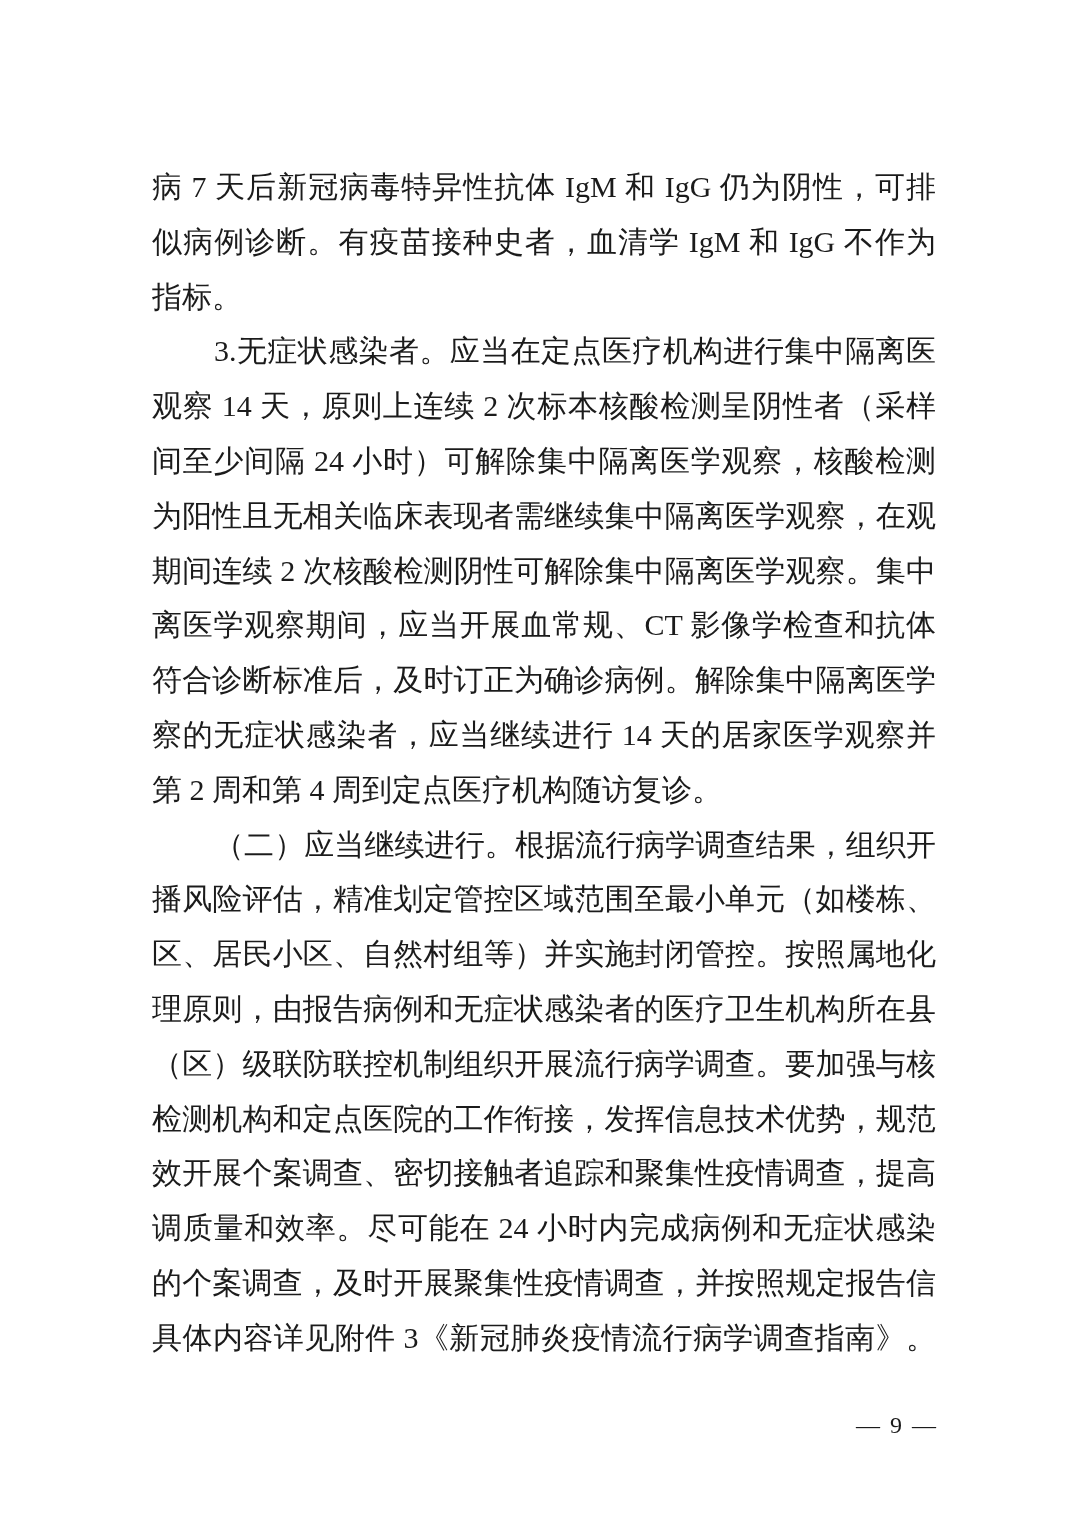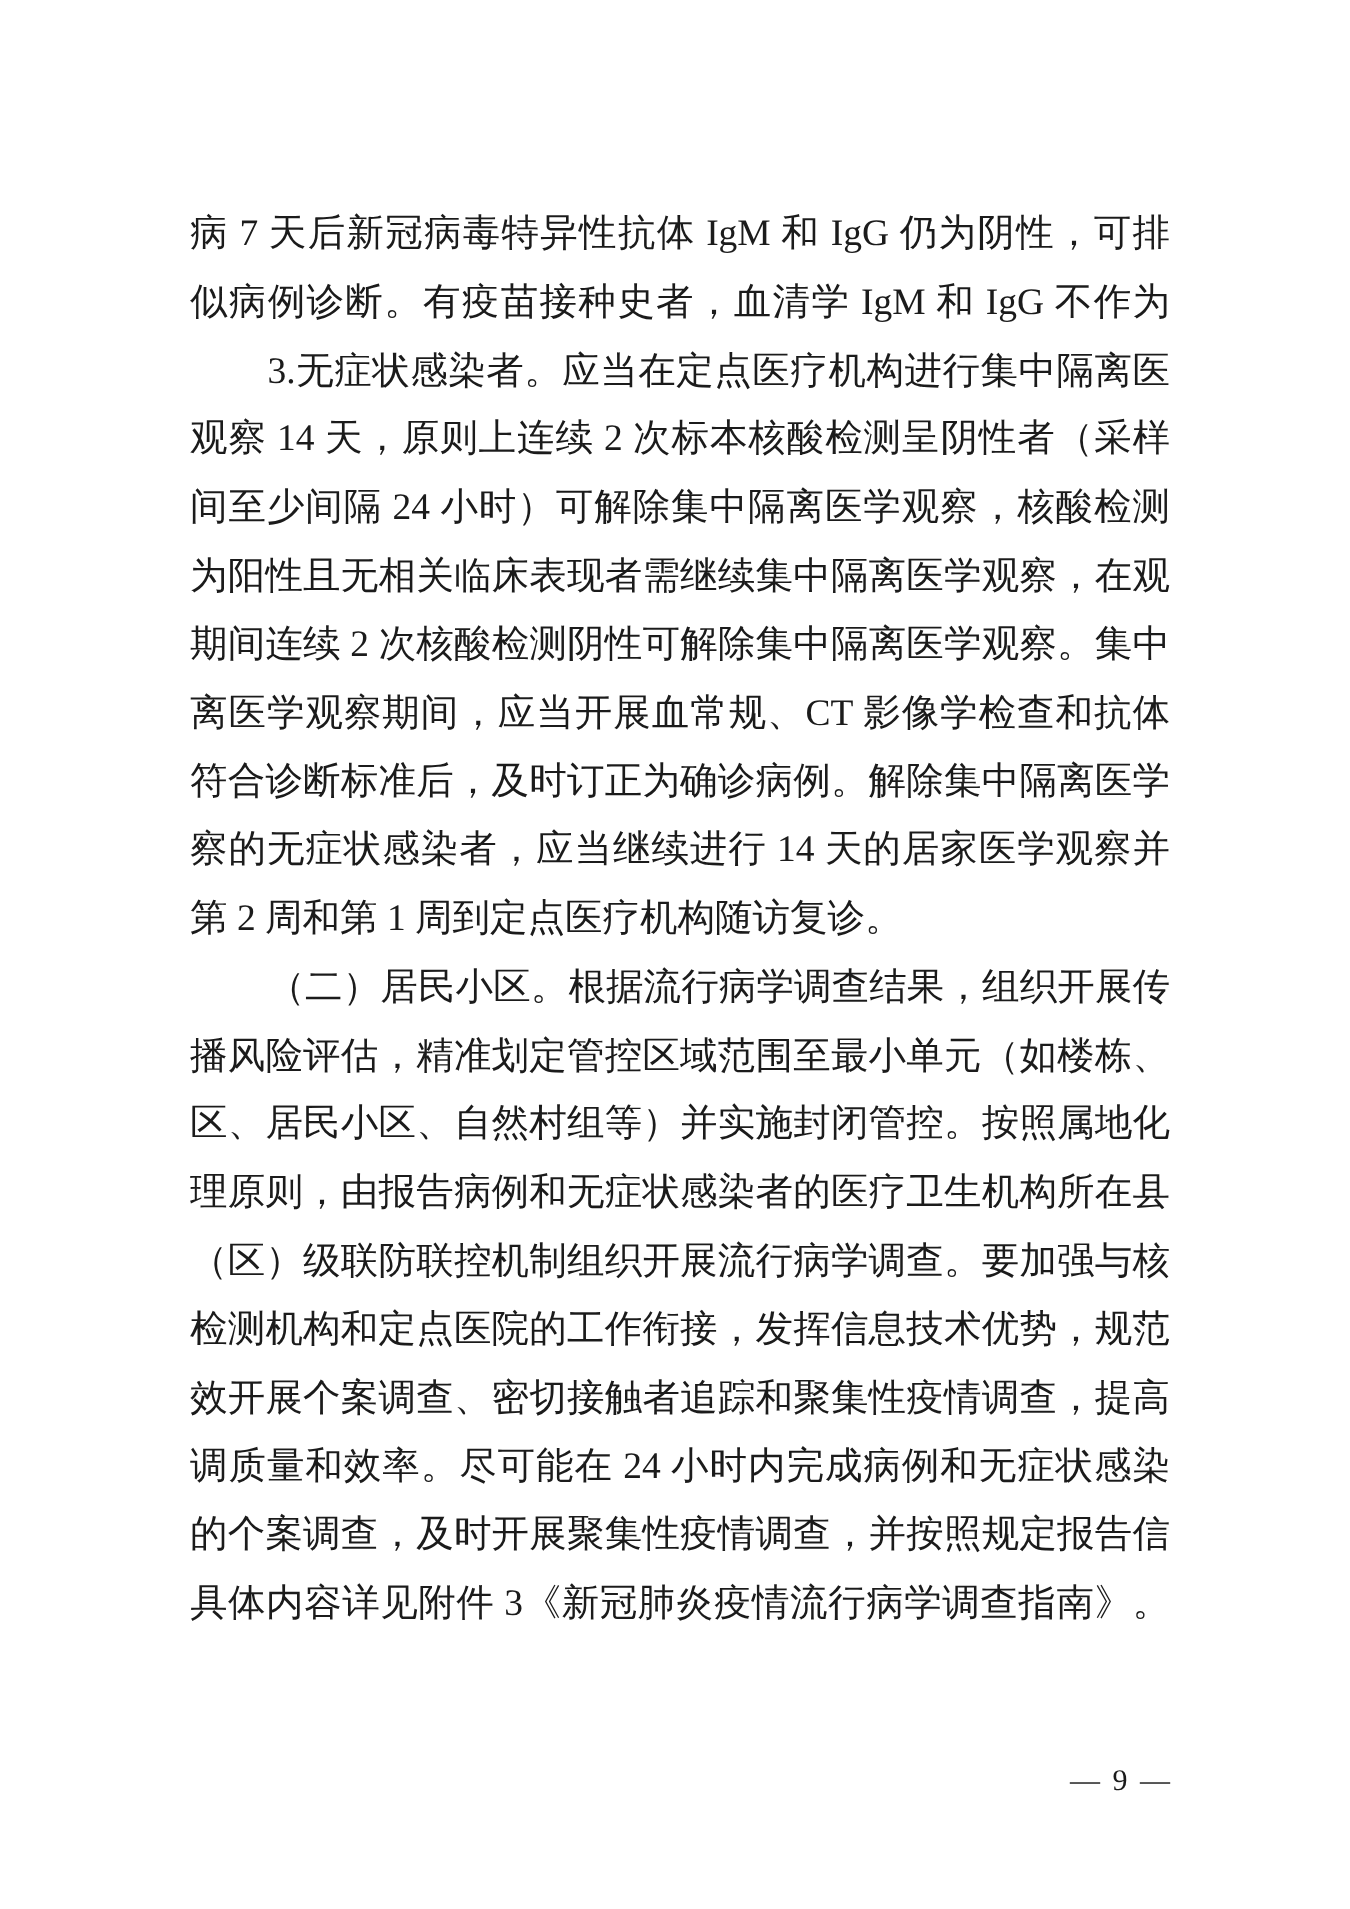--- a/index.html
+++ b/index.html
@@ -49,30 +49,31 @@
     color: #1b1b1b;
   }
 </style>
 </head>
 <body>
 
 <div class="page">
   <div class="content">
       <div class="line justify"><span>病 7 天后新冠病毒特异性抗体 IgM 和 IgG 仍为阴性，可排除疑</span></div>
       <div class="line justify"><span>似病例诊断。有疫苗接种史者，血清学 IgM 和 IgG 不作为排除</span></div>
+      <div class="line"><span>指标。</span></div>
       <div class="line justify indent"><span class="bold">3.无症状感染者。</span><span>应当在定点医疗机构进行集中隔离医学</span></div>
       <div class="line justify"><span>观察 14 天，原则上连续 2 次标本核酸检测呈阴性者（采样时</span></div>
       <div class="line justify"><span>间至少间隔 24 小时）可解除集中隔离医学观察，核酸检测仍</span></div>
       <div class="line justify"><span>为阳性且无相关临床表现者需继续集中隔离医学观察，在观察</span></div>
       <div class="line justify"><span>期间连续 2 次核酸检测阴性可解除集中隔离医学观察。集中隔</span></div>
       <div class="line justify"><span>离医学观察期间，应当开展血常规、CT 影像学检查和抗体检测；</span></div>
       <div class="line justify"><span>符合诊断标准后，及时订正为确诊病例。解除集中隔离医学观</span></div>
       <div class="line justify"><span>察的无症状感染者，应当继续进行 14 天的居家医学观察并于</span></div>
-      <div class="line"><span>第 2 周和第 1 周到定点医疗机构随访复诊。</span></div>
-      <div class="line justify indent"><span class="bold">（二）居民小区。</span><span>根据流行病学调查结果，组织开展传</span></div>
+      <div class="line"><span>第 2 周和第 4 周到定点医疗机构随访复诊。</span></div>
+      <div class="line justify indent"><span class="bold">（二）应当继续进行。</span><span>根据流行病学调查结果，组织开展传</span></div>
       <div class="line justify"><span>播风险评估，精准划定管控区域范围至最小单元（如楼栋、病</span></div>
       <div class="line justify"><span>区、居民小区、自然村组等）并实施封闭管控。按照属地化管</span></div>
       <div class="line justify"><span>理原则，由报告病例和无症状感染者的医疗卫生机构所在县</span></div>
       <div class="line justify"><span>（区）级联防联控机制组织开展流行病学调查。要加强与核酸</span></div>
       <div class="line justify"><span>检测机构和定点医院的工作衔接，发挥信息技术优势，规范高</span></div>
       <div class="line justify"><span>效开展个案调查、密切接触者追踪和聚集性疫情调查，提高流</span></div>
       <div class="line justify"><span>调质量和效率。尽可能在 24 小时内完成病例和无症状感染者</span></div>
       <div class="line justify"><span>的个案调查，及时开展聚集性疫情调查，并按照规定报告信息。</span></div>
       <div class="line justify"><span>具体内容详见附件 3《新冠肺炎疫情流行病学调查指南》。通过</span></div>
     </div>

